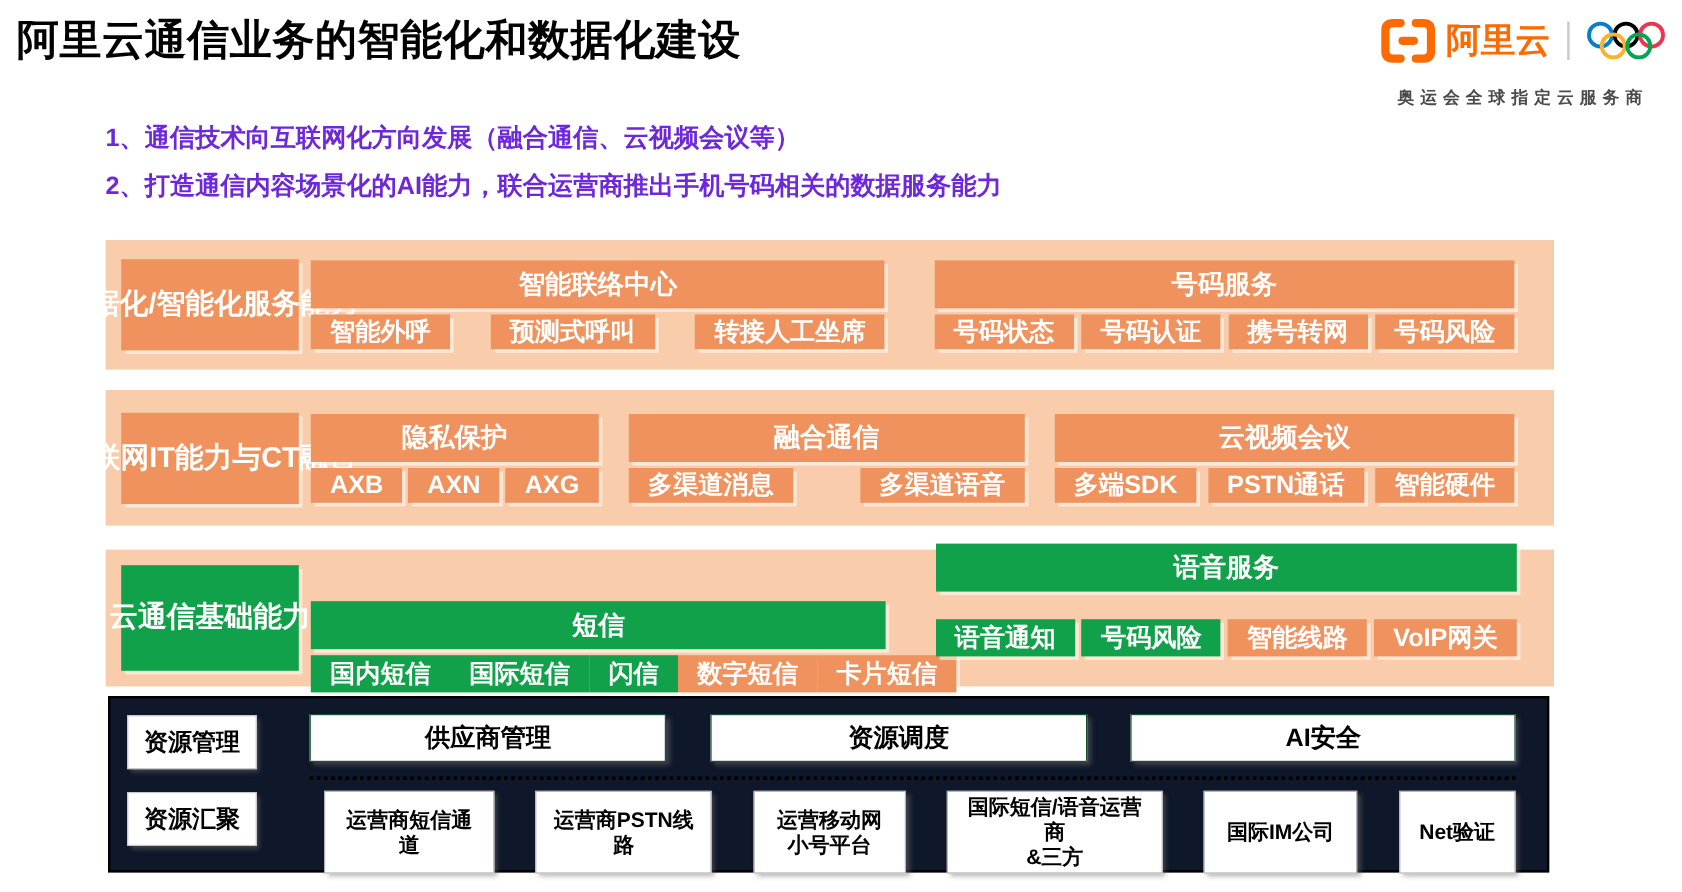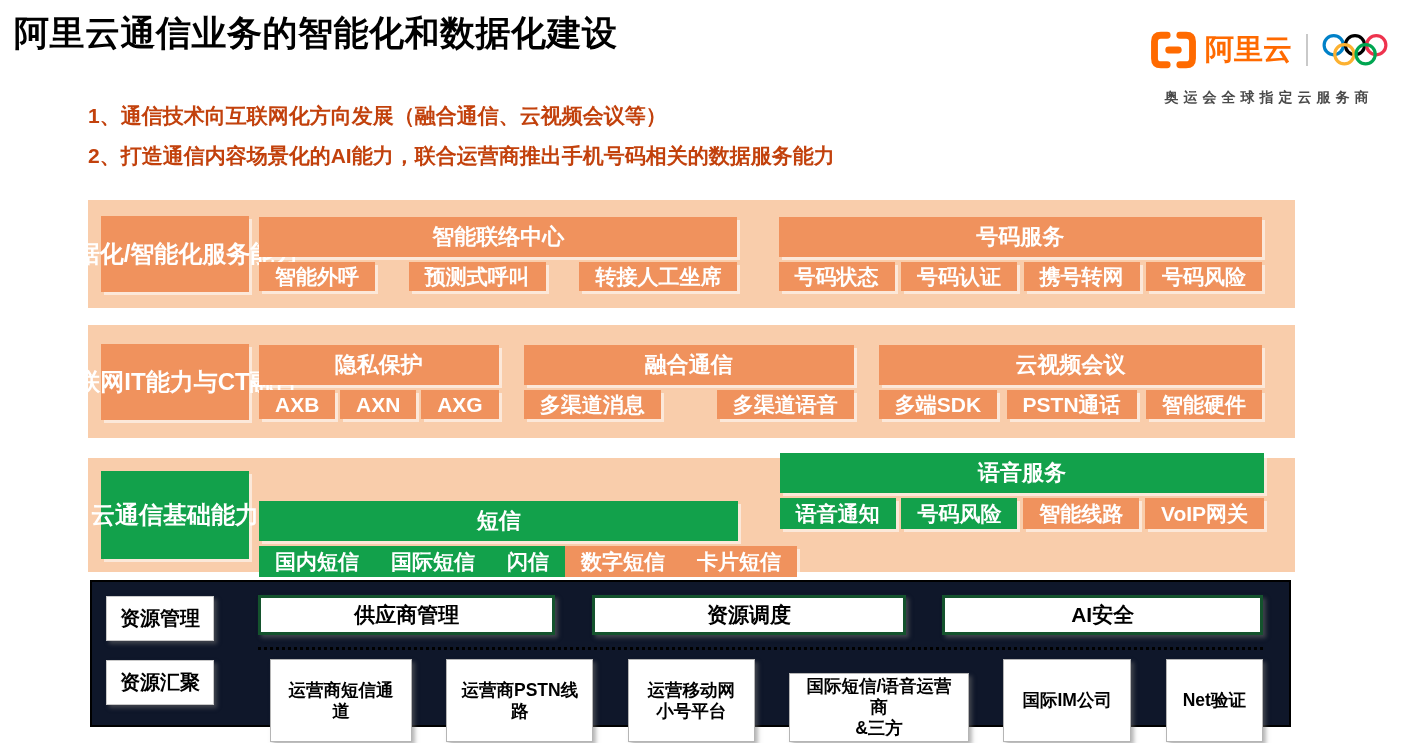--- a/index.html
+++ b/index.html
@@ -10,27 +10,27 @@
   }
   *{box-sizing:border-box;margin:0;padding:0;}
   body{font-family:"Liberation Sans","DejaVu Sans",sans-serif;background:#fff;}
   .slide{position:relative;width:1402px;height:743px;background:#fff;overflow:hidden;}
 
   
   .title{position:absolute;left:14px;top:10px;font-size:35px;font-weight:900;color:#000;letter-spacing:0.5px;}
 
   
   .brand{position:absolute;right:14px;top:14px;display:flex;flex-direction:column;align-items:center;}
-  .brand-top{display:flex;align-items:center;margin-top:16px;}
+  .brand-top{display:flex;align-items:center;}
   .brand-name{font-size:29px;font-weight:bold;color:var(--brand);margin-left:8px;}
   .brand-divider{width:2px;height:32px;background:#c9c9c9;margin:0 14px;}
   .brand-sub{font-size:14px;font-weight:600;color:#4a4a4a;letter-spacing:5px;margin-top:19px;white-space:nowrap;}
 
   
-  .bullets{position:absolute;left:88px;top:96px;font-size:21px;font-weight:600;color:#c2410c;}
+  .bullets{position:absolute;left:88px;top:96px;font-size:21px;font-weight:600;color:#6d28d9;}
   .bullet{line-height:40px;white-space:nowrap;}
 
   
   .band{position:absolute;left:88px;width:1207px;background:var(--band-bg);display:flex;align-items:center;}
   .band-0{top:200px;height:108px;}
   .band-1{top:325px;height:113px;}
   .band-2{top:458px;height:114px;}
   .box-orange{background:var(--orange);color:#fff;box-shadow:3px 3px 0 rgba(255,255,255,0.55);}
   .box-green{background:var(--green);color:#fff;box-shadow:3px 3px 0 rgba(255,255,255,0.55);}
   .blabel{width:148px;height:76px;margin-left:13px;font-size:24px;font-weight:bold;
@@ -38,48 +38,48 @@
           line-height:1.4;text-align:center;flex-shrink:0;white-space:nowrap;}
   .band-2 .blabel{height:88px;}
   .groups{flex:1;display:flex;justify-content:space-between;margin-left:10px;margin-right:33px;}
   .group{display:flex;flex-direction:column;}
   .band-0 .group:nth-child(1){width:47.7%;}
   .band-0 .group:nth-child(2){width:48.2%;}
   .band-1 .group:nth-child(1){width:23.9%;}
   .band-1 .group:nth-child(2){width:32.9%;}
   .band-1 .group:nth-child(3){width:38.2%;}
   .band-2 .group:nth-child(1){width:47.7%;margin-top:48px;}
-  .band-2 .group:nth-child(2){width:48.2%;}
+  .band-2 .group:nth-child(2){width:48.2%;gap:18px;}
   .ghead{height:40px;line-height:40px;text-align:center;font-size:22px;font-weight:bold;}
   .chips{display:flex;justify-content:space-between;margin-top:5px;}
   .chip{height:29px;line-height:29px;padding:0 16px;font-size:21px;font-weight:bold;text-align:center;white-space:nowrap;}
   .band-2 .chip{height:31px;line-height:31px;}
 
   
   .bottom-panel{position:absolute;left:90px;top:580px;width:1201px;height:147px;border:2px solid #000;background:#0f172a;display:flex;}
   .bp-left{width:152px;display:flex;flex-direction:column;justify-content:space-between;padding:14px 0 20px 14px;flex-shrink:0;}
   .res-label{width:108px;height:45px;background:#fff;border:1px solid #c9c9c9;
              box-shadow:3px 3px 4px rgba(110,110,110,0.5);
              display:flex;align-items:center;justify-content:center;font-size:20px;font-weight:bold;color:#000;}
   .bp-right{flex:1;display:flex;flex-direction:column;padding:13px 26px 14px 14px;}
   .brow-top{display:flex;justify-content:space-between;}
-  .tbox{height:40px;border:3px solid #14532d;box-shadow:3px 3px 4px rgba(110,110,110,0.5);
+  .tbox{height:40px;border:1px solid #14532d;box-shadow:3px 3px 4px rgba(110,110,110,0.5);
         display:flex;align-items:center;justify-content:center;font-size:21px;font-weight:bold;color:#000;background:#fff;}
   .brow-top .tbox:nth-child(1){width:29.6%;}
   .brow-top .tbox:nth-child(2){width:31.3%;}
   .brow-top .tbox:nth-child(3){width:31.9%;}
   .dotted{border-top:3px dotted #000;margin:12px 0 9px;}
   .brow-bottom{display:flex;justify-content:space-between;flex:1;padding-left:12px;}
   .bbox{border:1px solid #b5b5b5;box-shadow:3px 3px 4px rgba(110,110,110,0.5);background:#fff;
         display:flex;align-items:center;justify-content:center;text-align:center;
         font-size:17.5px;font-weight:bold;color:#000;white-space:pre-line;line-height:1.2;padding:2px 10px;}
   .brow-bottom .bbox:nth-child(1){width:14.3%;}
   .brow-bottom .bbox:nth-child(2){width:14.8%;}
   .brow-bottom .bbox:nth-child(3){width:12.8%;}
-  .brow-bottom .bbox:nth-child(4){width:18.1%;margin-top:14px;}
+  .brow-bottom .bbox:nth-child(4){width:18.1%;}
   .brow-bottom .bbox:nth-child(5){width:12.9%;}
   .brow-bottom .bbox:nth-child(6){width:9.8%;}
 </style>
 </head>
 <body>
 
 <div class="slide">
 
   <h1 class="title">阿里云通信业务的智能化和数据化建设</h1>
 

